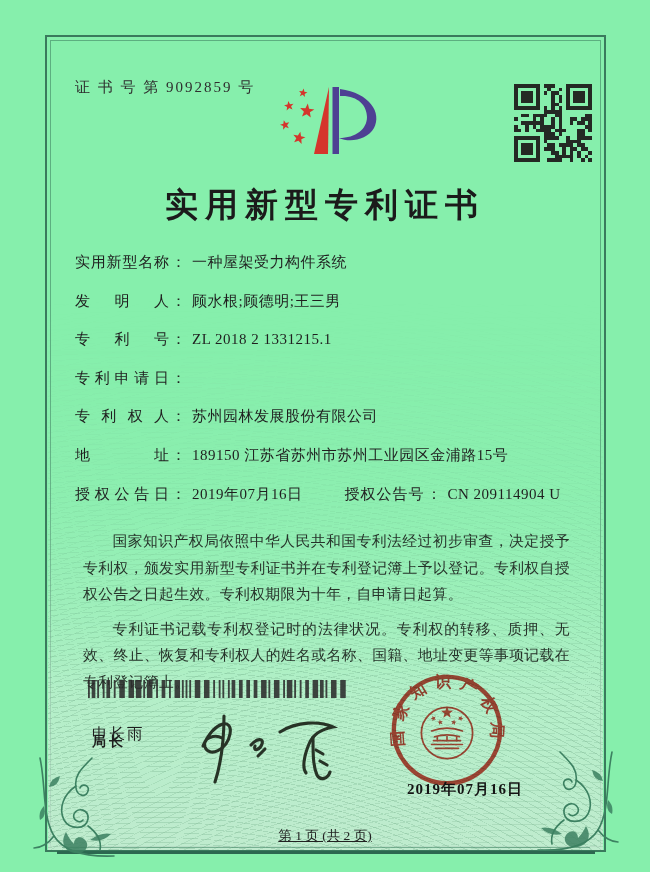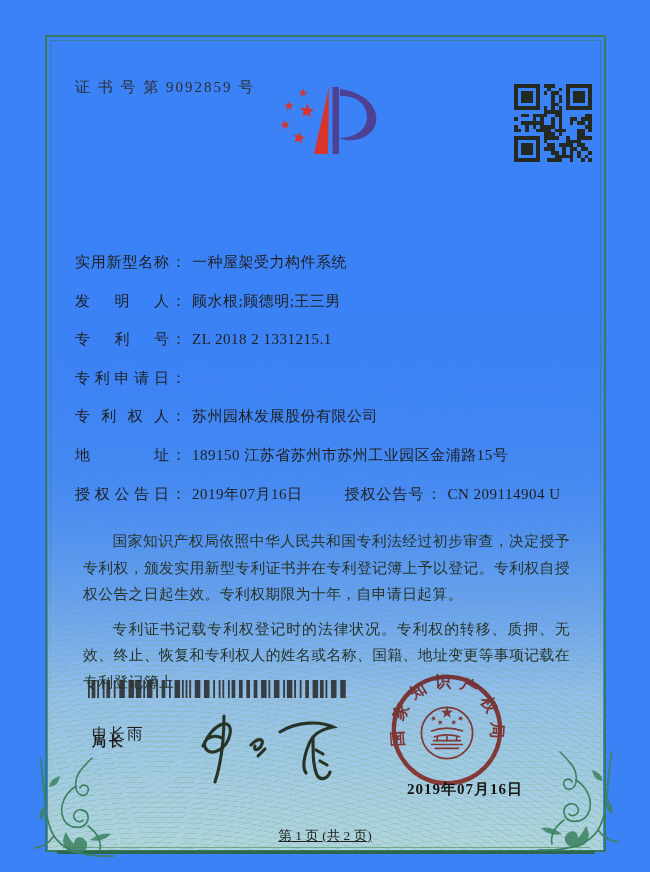--- a/index.html
+++ b/index.html
@@ -1,16 +1,16 @@
 <!DOCTYPE html>
 <html><head>
 <meta charset="utf-8">
 <style>
   html,body{margin:0;padding:0;background:#f4f4f1;}
-  .page{position:relative;width:650px;height:872px;margin:0 auto;background:#3b82f6;
+  .page{position:relative;width:650px;height:872px;margin:0 auto;background:#86efac;
         font-family:"Liberation Serif","DejaVu Serif",serif;color:#222;overflow:hidden;}
   
   .frame-outer{position:absolute;left:45px;top:35px;right:44px;bottom:20px;
                border:2px solid #3a7a5d;}
   .frame-inner{position:absolute;inset:3px;border:1px solid rgba(58,122,93,.55);}
   .rule-thin{position:absolute;left:62px;right:60px;bottom:24px;height:1px;background:rgba(60,129,97,.55);}
   .rule-thick{position:absolute;left:57px;right:55px;bottom:18px;height:3.5px;background:#2c6850;}
   
   .guilloche{position:absolute;left:48px;right:47px;top:300px;bottom:22px;pointer-events:none;
     background-image:
@@ -337,20 +337,21 @@
       <rect x="6" y="20" width="1" height="1" fill="#242924"></rect>
       <rect x="9" y="20" width="1" height="1" fill="#242924"></rect>
       <rect x="10" y="20" width="1" height="1" fill="#242924"></rect>
       <rect x="11" y="20" width="1" height="1" fill="#242924"></rect>
       <rect x="12" y="20" width="1" height="1" fill="#242924"></rect>
       <rect x="15" y="20" width="1" height="1" fill="#242924"></rect>
       <rect x="18" y="20" width="1" height="1" fill="#242924"></rect>
       <rect x="20" y="20" width="1" height="1" fill="#242924"></rect>
     </svg>
 
+  <div class="title">实用新型专利证书</div>
 
   <div class="fields">
     <div class="field-row">
       <span class="f-label">实用新型名称</span>
         <span class="f-colon">：</span>
       <span class="f-value">一种屋架受力构件系统</span>
     </div>
     <div class="field-row">
       <span class="f-label">发明人</span>
         <span class="f-colon">：</span>

